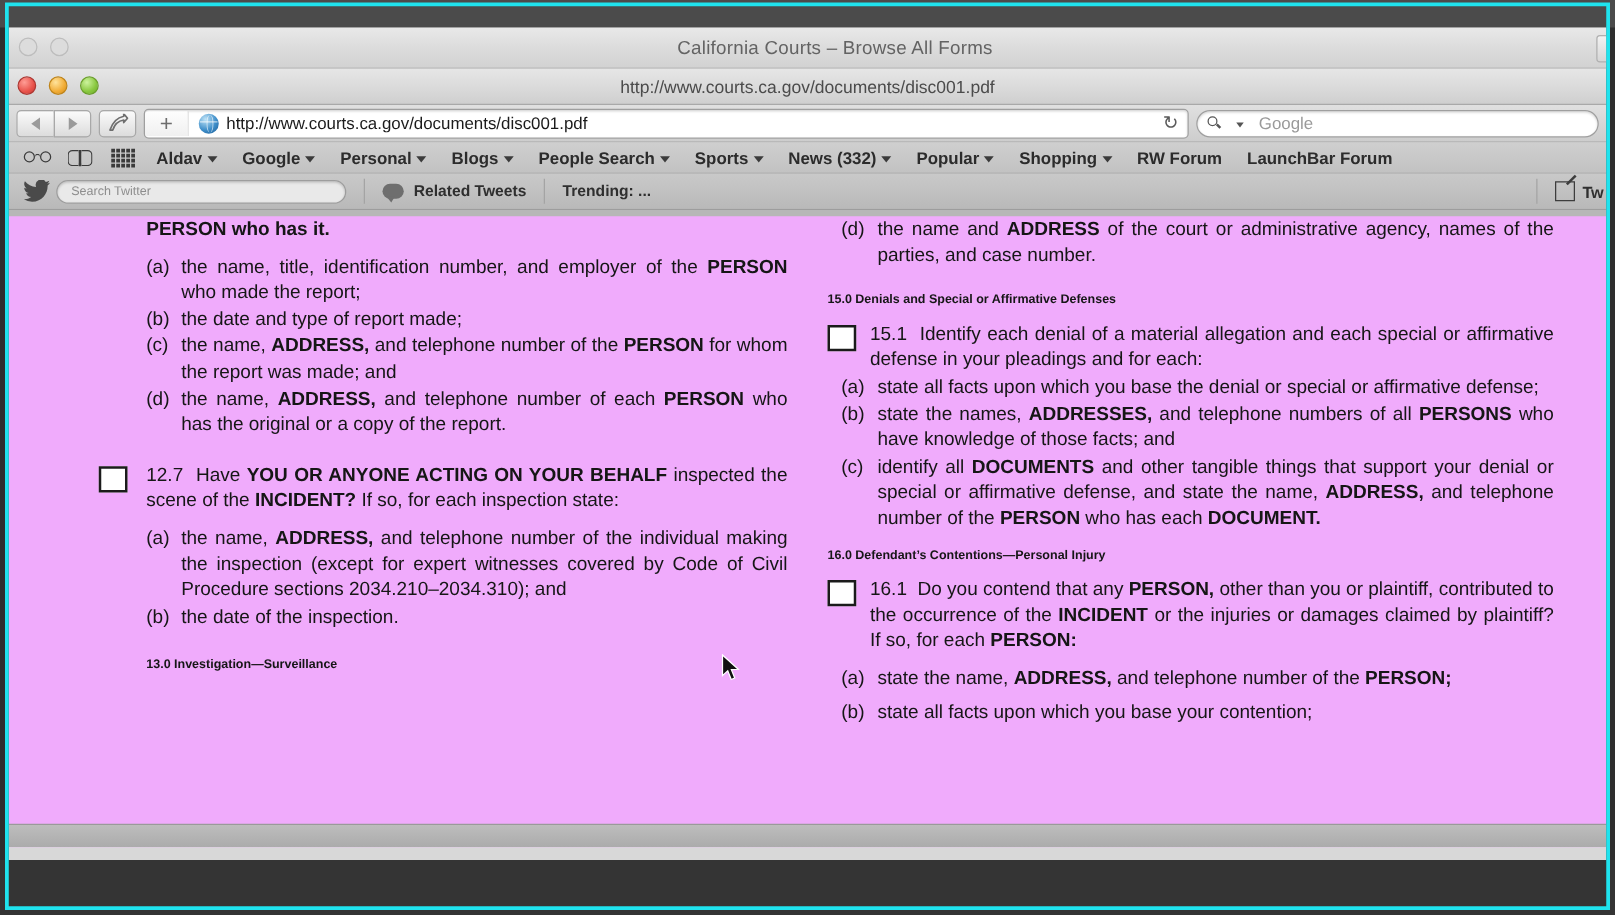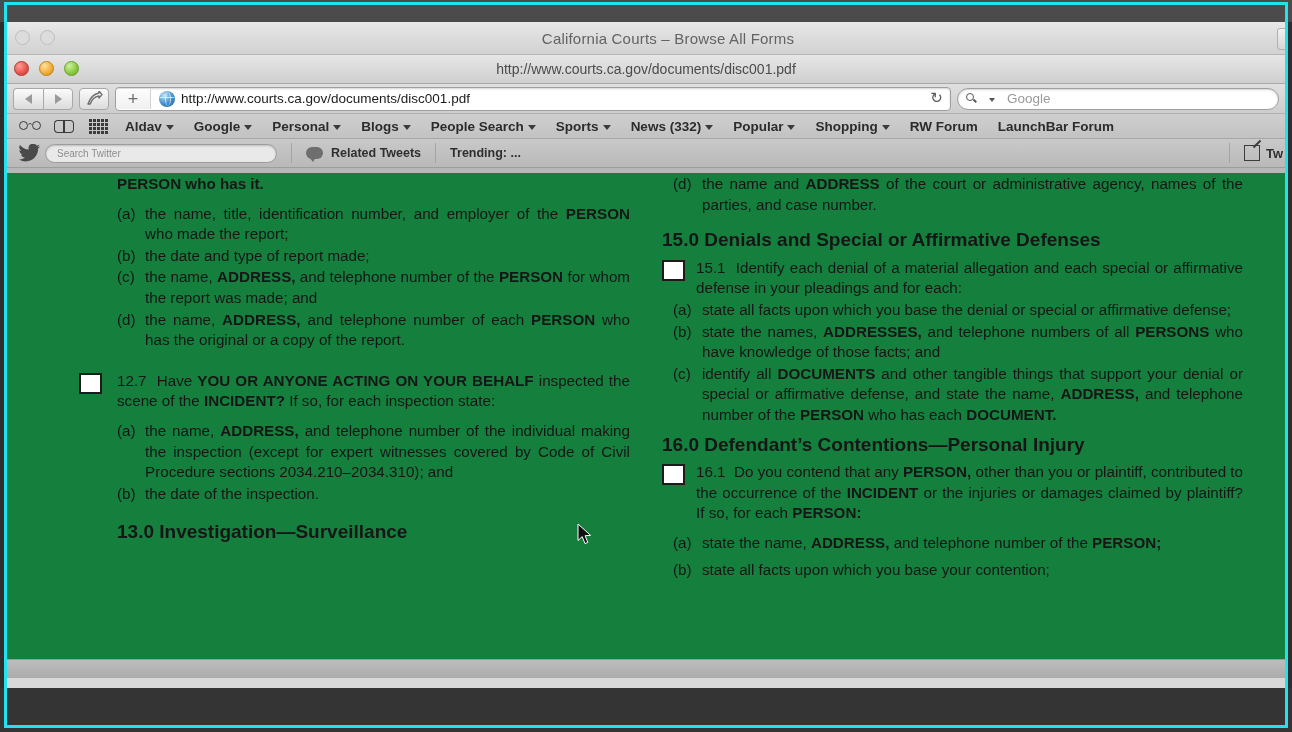--- a/index.html
+++ b/index.html
@@ -193,39 +193,39 @@
   .tw-right{margin-left:auto;display:flex;align-items:center;padding-right:2px;}
   .compose{width:16px;height:16px;border:1.8px solid #3d3d3d;position:relative;box-sizing:border-box;margin-right:6px;}
   .compose:after{content:"";position:absolute;right:-3px;top:-3px;width:10px;height:2px;background:#3d3d3d;transform:rotate(-45deg);}
   .tw-label{font-size:13px;font-weight:bold;color:#2f2f2f;}
 
   
   .content{
     position:relative;width:100%;height:510px;background:#ffffff;overflow:hidden;
   }
   .page{
-    position:absolute;left:0;top:0;width:1278px;height:510px;background:#15803d;
+    position:absolute;left:0;top:0;width:1278px;height:510px;background:#f0abfc;
   }
   .page .topclip{position:absolute;left:0;top:0;width:100%;height:5px;background:#b7b7b7;}
   .cols{
     position:absolute;left:0;top:0;width:100%;height:100%;
     display:flex;
   }
   .col{position:relative;box-sizing:border-box;}
   .col.left{width:645px;padding:0 22px 0 72px;}
   .col.right{width:633px;padding:0 42px 0 10px;}
 
   .doc{
     font-family:"Liberation Sans", sans-serif;
     color:#161616;
     font-size:15.2px;
     line-height:20.6px;
   }
   .doc b{font-weight:bold;}
-  .sec-head{font-weight:bold;font-size:19px;margin:13px 0 6px 0;}
+  .sec-head{font-weight:bold;font-size:10px;margin:13px 0 6px 0;}
 
   .q{position:relative;padding-left:38px;margin-top:10px;text-align:justify;}
   .q .box{
     position:absolute;left:0;top:2px;width:23px;height:21px;
     border:2px solid #1b1b1b;background:#fff;box-sizing:border-box;
   }
   .cont{ text-align:justify; }
   .sub{position:relative;padding-left:66px;margin-top:1px;text-align:justify;}
   .sub .lbl{position:absolute;left:38px;top:0;width:28px;}
   .sub.r{padding-left:40px;}

